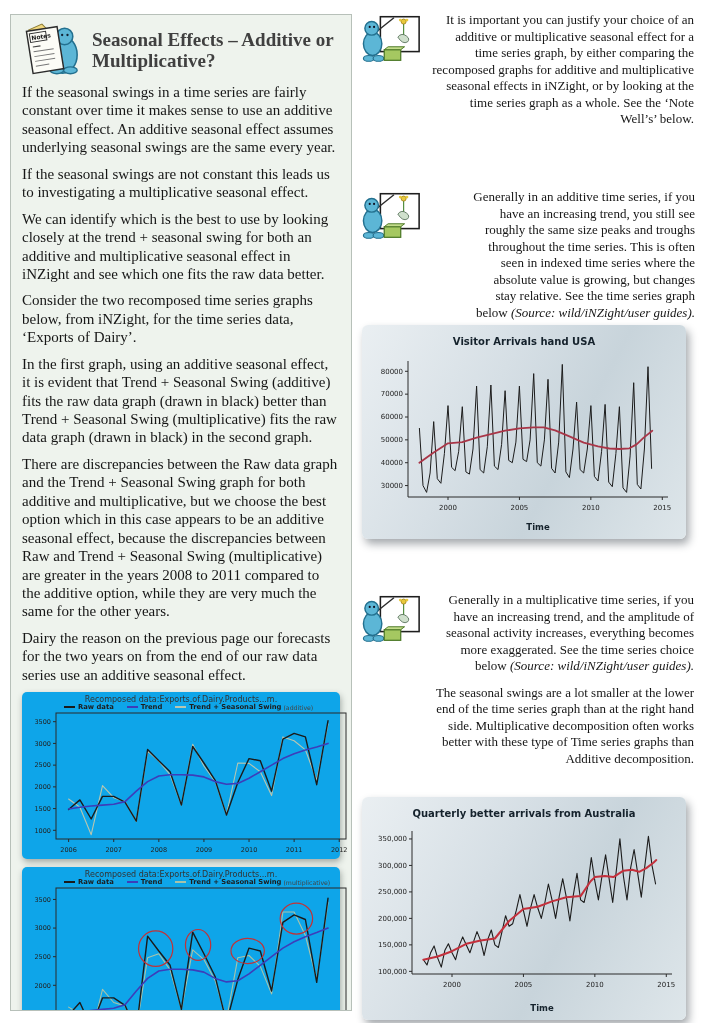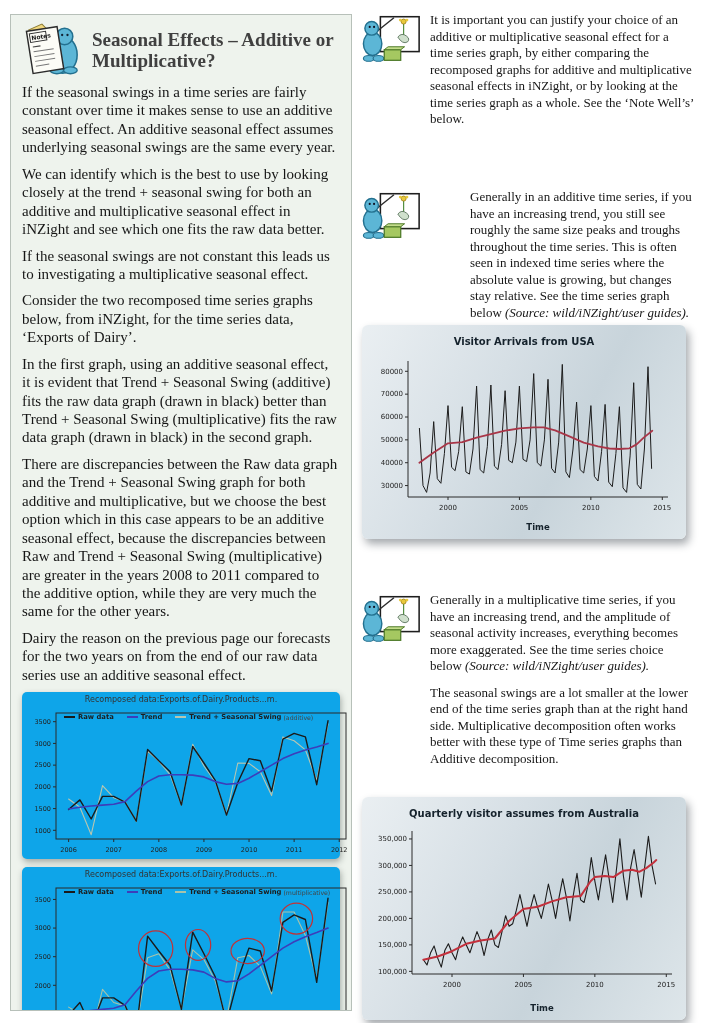--- a/index.html
+++ b/index.html
@@ -14,34 +14,34 @@
   .notes-icon{width:60px;height:58px;flex:none;}
   .panel-title{font-size:19px;line-height:1.12;margin:8px 0 0 10px;color:#404040;
     font-weight:bold;width:244px;}
   .left-panel p{font-size:15px;line-height:1.23;margin:0 0 8px 0;width:318px;}
 
   
   .chart-card{background:#0ea5e9;border-radius:5px;box-shadow:1px 3px 6px rgba(40,50,45,.38);
     position:relative;padding:3px 2px 2px 2px;}
   .dairy-title{text-align:center;font-family:"DejaVu Sans",sans-serif;font-size:8px;
     color:#333;height:12px;}
-  .legend{position:absolute;left:42px;top:21px;display:flex;gap:13px;align-items:center;
+  .legend{position:absolute;left:42px;top:11px;display:flex;gap:13px;align-items:center;
     font-family:"DejaVu Sans",sans-serif;font-size:6.8px;font-weight:bold;color:#1d1d1d;}
   .lg-item{display:flex;align-items:center;}
   .lg-swatch{display:inline-block;width:11px;height:2px;margin-right:3px;}
   .lg-q{font-weight:normal;font-size:6.2px;margin-left:2px;color:#444;}
   .chart-card svg{display:block;}
   #dairy-add{margin-top:2px;}
   #dairy-mult{margin-top:8px;}
 
   
   .note-block{position:absolute;left:361px;width:334px;display:flex;}
   .teacher-icon{width:62px;height:54px;flex:none;}
   .note-text{font-size:13px;line-height:1.27;margin-left:7px;width:264px;}
-  .note-text p{margin:0 0 10px 0;}
+  .note-text p{margin:0 0 10px 0;text-align:right;}
   .src{font-style:italic;}
   #note1{top:12px;}
   #note2{top:189px;gap:40px;}
   #note3{top:592px;}
 
   .ts-card{position:absolute;left:362px;width:324px;border-radius:6px;
     box-shadow:3px 5px 9px rgba(30,40,50,.4);
     background:linear-gradient(118deg,#eaeff2 0%,#d6dfe5 38%,#c8d4db 62%,#dee6ea 100%);}
   #usa-card{top:325px;height:214px;}
   #aus-card{top:797px;height:223px;}
@@ -71,22 +71,22 @@
         <line x1="12" y1="29" x2="33" y2="29" stroke="#777" stroke-width="1"></line>
         <line x1="12" y1="34" x2="33" y2="34" stroke="#777" stroke-width="1"></line>
         <line x1="12" y1="39" x2="33" y2="39" stroke="#777" stroke-width="1"></line>
         <line x1="12" y1="44" x2="26" y2="44" stroke="#777" stroke-width="1"></line>
       </g>
     </svg>
     <h1 class="panel-title">Seasonal Effects – Additive or Multiplicative?</h1>
   </div>
 
   <p>If the seasonal swings in a time series are fairly constant over time it makes sense to use an additive seasonal effect.  An additive seasonal effect assumes underlying seasonal swings are the same every year.</p>
+  <p>If the seasonal swings are not constant this leads us to investigating a multiplicative seasonal effect.</p>
   <p>We can identify which is the best to use by looking closely at the trend + seasonal swing for both an additive and multiplicative seasonal effect in iNZight and see which one fits the raw data better.</p>
-  <p>If the seasonal swings are not constant this leads us to investigating a multiplicative seasonal effect.</p>
   <p>Consider the two recomposed time series graphs below, from iNZight, for the time series data, ‘Exports of Dairy’.</p>
   <p>In the first graph, using an additive seasonal effect, it is evident that Trend + Seasonal Swing (additive) fits the raw data graph (drawn in black) better than Trend + Seasonal Swing (multiplicative) fits the raw data graph (drawn in black) in the second graph.</p>
   <p>There are discrepancies between the Raw data graph and the Trend + Seasonal Swing graph for both additive and multiplicative, but we choose the best option which in this case appears to be an additive seasonal effect, because the discrepancies between Raw and Trend + Seasonal Swing (multiplicative) are greater in the years 2008 to 2011 compared to the additive option, while they are very much the same for the other years.</p>
   <p>Dairy the reason on the previous page our forecasts for the two years on from the end of our raw data series use an additive seasonal effect.</p>
 
   <div class="chart-card" id="dairy-add">
     <div class="dairy-title">Recomposed data:Exports.of.Dairy.Products...m.</div>
     <div class="legend">
         <span class="lg-item">
           <span class="lg-swatch" style="background: rgb(26, 26, 26);"></span>
@@ -253,21 +253,21 @@
       <line x1="157.42857142857048" y1="172" x2="157.42857142857048" y2="175" stroke="#2b2b2b" stroke-width="1"></line>
       <text x="157.42857142857048" y="185" text-anchor="middle" font-size="7" fill="#222">2005</text>
       <line x1="228.85714285714175" y1="172" x2="228.85714285714175" y2="175" stroke="#2b2b2b" stroke-width="1"></line>
       <text x="228.85714285714175" y="185" text-anchor="middle" font-size="7" fill="#222">2010</text>
       <line x1="300.28571428571297" y1="172" x2="300.28571428571297" y2="175" stroke="#2b2b2b" stroke-width="1"></line>
       <text x="300.28571428571297" y="185" text-anchor="middle" font-size="7" fill="#222">2015</text>
       <polyline points="57.4,103.4 61.0,160.6 64.6,167.4 68.1,148.0 71.7,96.6 75.3,153.7 78.9,158.3 82.4,128.6 86.0,80.6 89.6,142.3 93.1,145.7 96.7,126.3 100.3,81.7 103.9,146.9 107.4,149.1 111.0,124.0 114.6,61.1 118.1,144.6 121.7,148.0 125.3,121.7 128.9,60.0 132.4,141.1 136.0,144.6 139.6,119.4 143.1,65.7 146.7,135.4 150.3,137.7 153.9,117.1 157.4,61.1 161.0,134.3 164.6,136.6 168.1,114.9 171.7,48.6 175.3,137.7 178.9,141.1 182.4,114.9 186.0,54.3 189.6,143.4 193.1,148.0 196.7,117.1 200.3,39.4 203.9,146.9 207.4,152.6 211.0,124.0 214.6,77.1 218.1,144.6 221.7,148.0 225.3,124.0 228.9,80.6 232.4,151.4 236.0,156.0 239.6,126.3 243.1,79.4 246.7,157.1 250.3,161.7 253.9,128.6 257.4,81.7 261.0,162.9 264.6,167.4 268.1,130.9 271.7,57.7 275.3,159.4 278.9,164.0 282.4,124.0 286.0,41.7 289.6,143.4" fill="none" stroke="#1c1c1c" stroke-width="1" stroke-linejoin="round" stroke-linecap="round"></polyline>
       <polyline points="57.4,137.7 71.7,127.4 86.0,118.3 100.3,117.1 114.6,112.6 128.9,109.1 143.1,105.7 157.4,103.4 171.7,102.3 181.7,102.3 193.1,105.3 207.4,111.4 221.7,117.6 236.0,121.3 247.4,123.5 257.4,124.0 267.4,123.3 274.6,119.4 281.7,112.6 290.3,105.7" fill="none" stroke="#a93648" stroke-width="1.8" stroke-linejoin="round" stroke-linecap="round"></polyline>
       <text x="176" y="205" text-anchor="middle" font-size="8.5" font-weight="bold" fill="#15222c">Time</text>
     </svg>
-  <div class="ts-title">Visitor Arrivals from USA</div>
+  <div class="ts-title">Visitor Arrivals hand USA</div>
 </div>
 
 <div class="note-block" id="note3">
   <svg class="teacher-icon" viewBox="0 0 64 52">
       <use href="#teacher"></use>
     </svg>
   <div class="note-text">
     <p><span>Generally in a multiplicative time series, if you have an increasing trend, and the amplitude of seasonal activity increases, everything becomes more exaggerated. See the time series choice below </span><span class="src">(Source: wild/iNZight/user guides).</span></p>
     <p>The seasonal swings are a lot smaller at the lower end of the time series graph than at the right hand side.  Multiplicative decomposition often works better with these type of Time series graphs than Additive decomposition.</p>
   </div>
@@ -294,14 +294,14 @@
       <line x1="161.42857142857048" y1="177" x2="161.42857142857048" y2="180" stroke="#2b2b2b" stroke-width="1"></line>
       <text x="161.42857142857048" y="190" text-anchor="middle" font-size="7" fill="#222">2005</text>
       <line x1="232.85714285714175" y1="177" x2="232.85714285714175" y2="180" stroke="#2b2b2b" stroke-width="1"></line>
       <text x="232.85714285714175" y="190" text-anchor="middle" font-size="7" fill="#222">2010</text>
       <line x1="304.28571428571297" y1="177" x2="304.28571428571297" y2="180" stroke="#2b2b2b" stroke-width="1"></line>
       <text x="304.28571428571297" y="190" text-anchor="middle" font-size="7" fill="#222">2015</text>
       <polyline points="61.4,162.7 65.0,168.0 68.6,155.8 72.1,148.9 75.7,161.1 79.3,170.1 82.9,153.2 86.4,146.8 90.0,155.8 93.6,162.7 97.1,148.9 100.7,139.9 104.3,147.9 107.9,155.8 111.4,145.2 115.0,134.6 118.6,143.6 122.1,158.5 125.7,142.6 129.3,133.0 132.9,147.9 136.4,150.5 140.0,134.6 143.6,118.7 147.1,129.3 150.7,126.7 154.3,113.4 157.9,97.6 161.4,113.4 165.0,129.3 168.6,110.8 172.1,97.6 175.7,110.8 179.3,121.4 182.9,105.5 186.4,87.0 190.0,102.9 193.6,121.4 197.1,100.2 200.7,81.7 204.3,100.2 207.9,124.0 211.4,97.6 215.0,76.4 218.6,102.9 222.1,105.5 225.7,89.6 229.3,60.5 232.9,84.3 236.4,102.9 240.0,79.0 243.6,57.8 247.1,81.7 250.7,105.5 254.3,73.7 257.9,41.9 261.4,79.0 265.0,102.9 268.6,71.1 272.1,52.5 275.7,76.4 279.3,100.2 282.9,68.4 286.4,39.3 290.0,68.4 293.6,87.0" fill="none" stroke="#1c1c1c" stroke-width="1.1" stroke-linejoin="round" stroke-linecap="round"></polyline>
       <polyline points="61.4,162.7 75.7,159.5 90.0,154.2 104.3,146.8 118.6,143.6 132.9,141.5 147.1,124.0 161.4,111.9 175.7,109.7 190.0,104.4 204.3,100.2 218.6,99.1 228.6,84.3 232.9,80.1 242.9,79.0 251.4,80.1 261.4,73.7 270.0,72.7 277.1,74.8 284.3,71.1 291.4,65.8 294.3,63.1" fill="none" stroke="#c4303c" stroke-width="2" stroke-linejoin="round" stroke-linecap="round"></polyline>
       <text x="180" y="214" text-anchor="middle" font-size="8.5" font-weight="bold" fill="#15222c">Time</text>
     </svg>
-  <div class="ts-title">Quarterly visitor assumes from Australia</div>
+  <div class="ts-title">Quarterly better arrivals from Australia</div>
 </div>
 
 </body></html>

